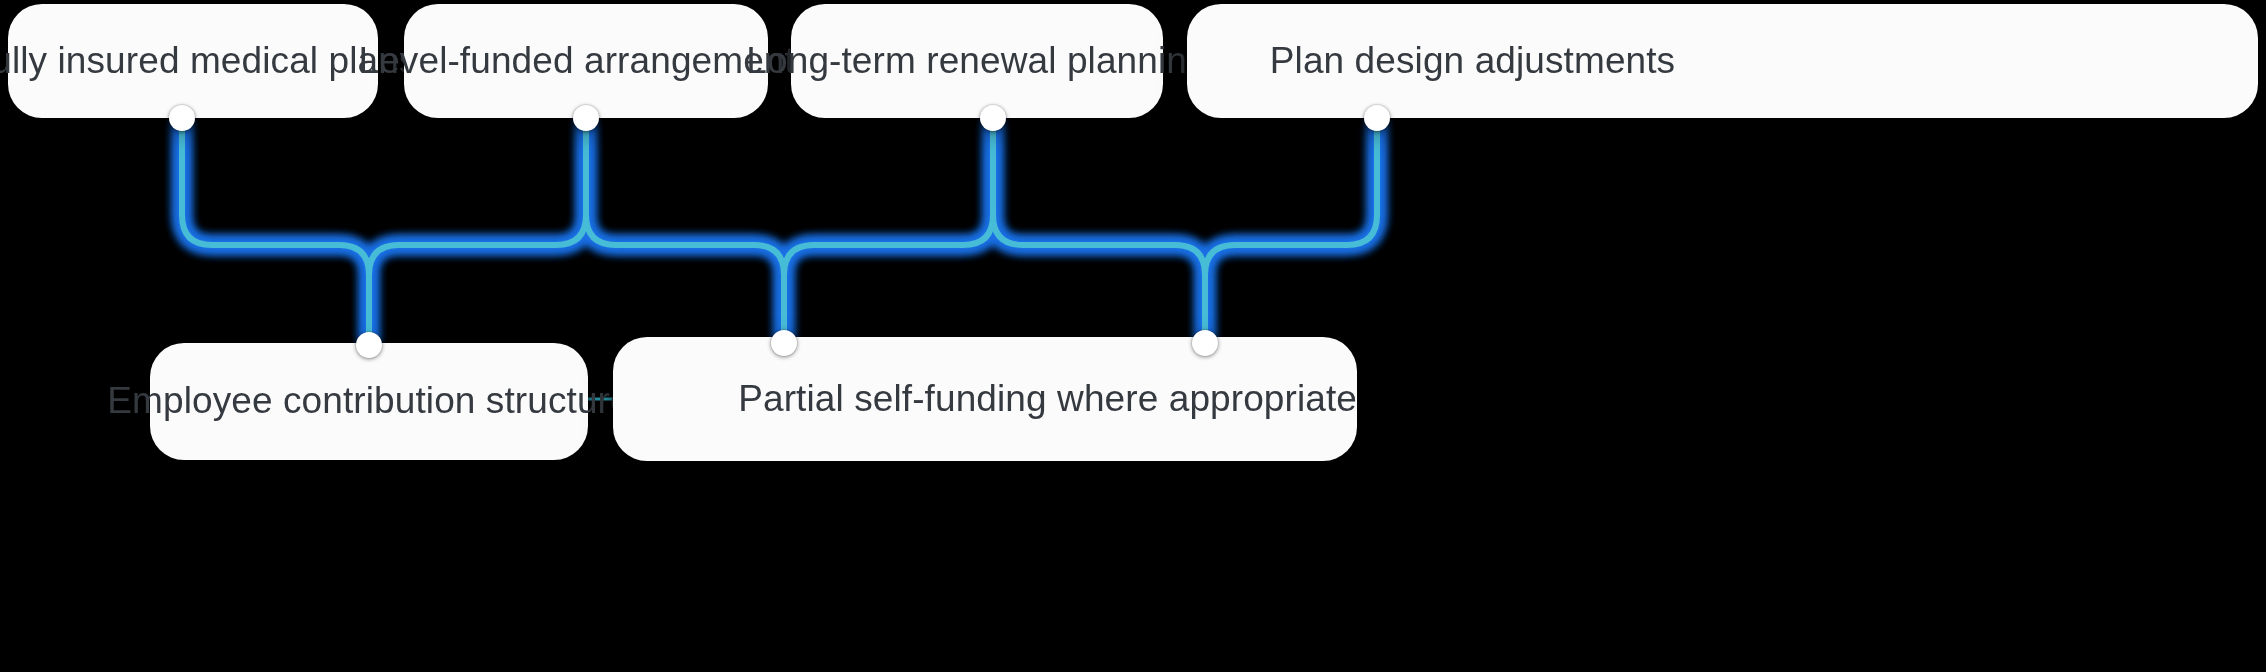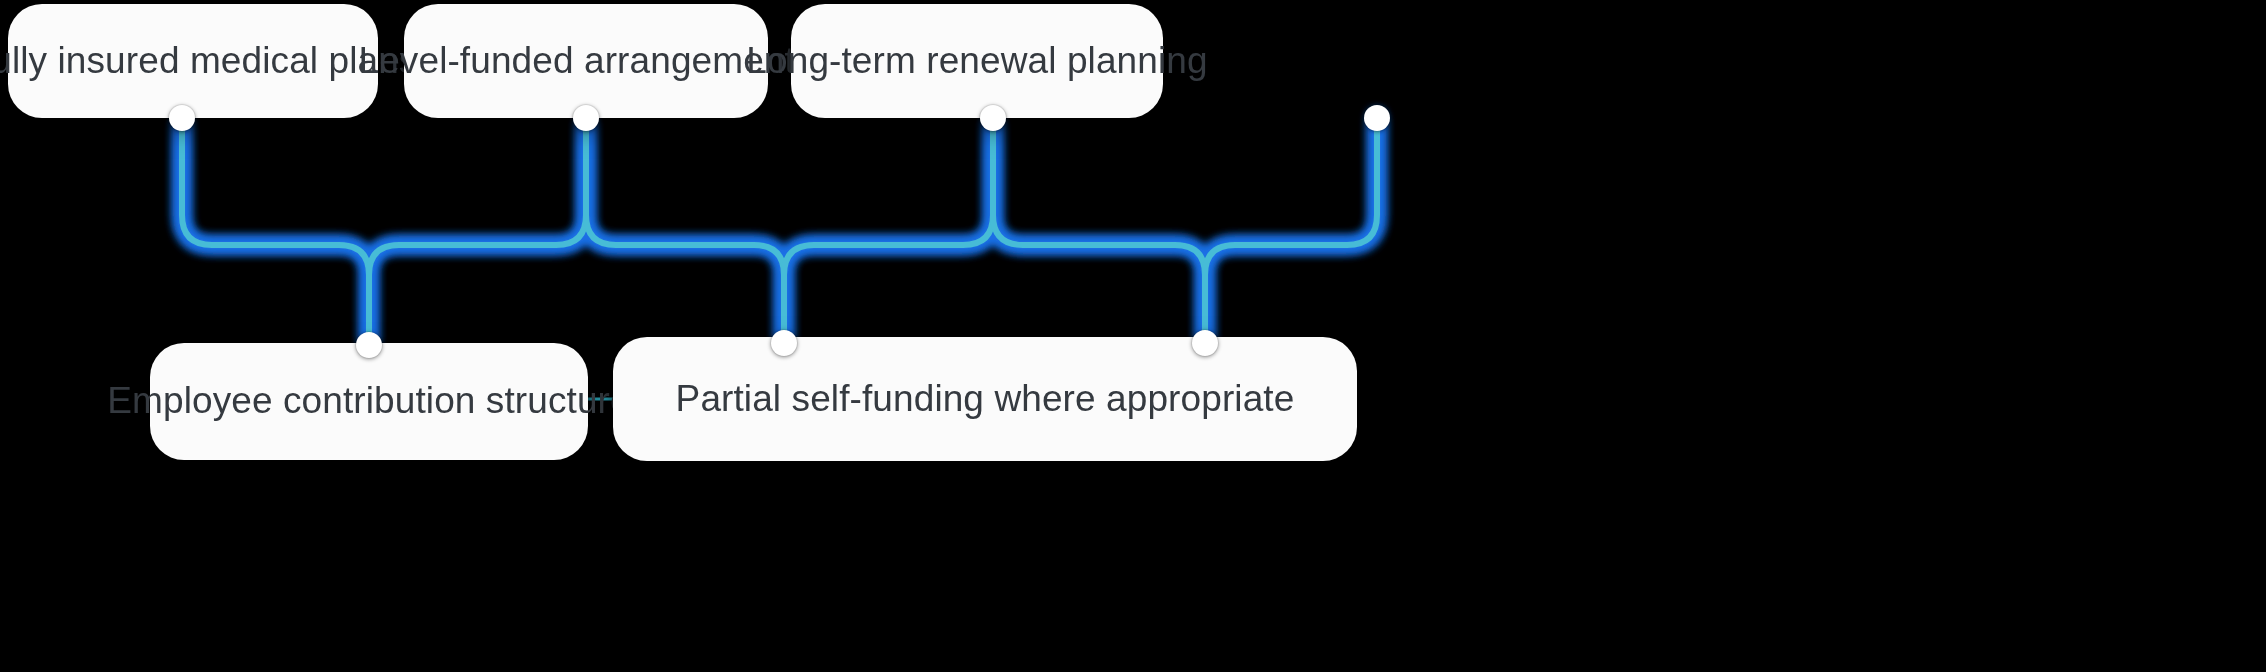--- a/index.html
+++ b/index.html
@@ -101,26 +101,29 @@
   <div class="node" style="left:404px; top:4px; width:364px; height:114px;">
     <span class="label">Level-funded arrangements</span>
   </div>
   <div class="dot" style="left:573px; top:105px;"></div>
 
   <div class="node" style="left:791px; top:4px; width:372px; height:114px;">
     <span class="label">Long-term renewal planning</span>
   </div>
   <div class="dot" style="left:980px; top:105px;"></div>
 
+  <div class="node" style="left:1187px; top:4px; width:1071px; height:114px;">
+    <span class="label" style="margin-right:500px;">Plan design adjustments</span>
+  </div>
   <div class="dot" style="left:1364px; top:105px;"></div>
 
   <div class="node" style="left:150px; top:343px; width:438px; height:117px;">
     <span class="label">Employee contribution structure</span>
   </div>
   <div class="dot" style="left:356px; top:332px;"></div>
 
-  <div class="node" style="left:613px; top:337px; width:744px; height:124px;">
+  <div class="node" style="left:613px; top:337px; width:744px; height:124px;justify-content:flex-end;">
     <span class="label">Partial self-funding where appropriate</span>
   </div>
   <div class="dot" style="left:771px; top:330px;"></div>
   <div class="dot" style="left:1192px; top:330px;"></div>
 
 </div>
 
 </body></html>

